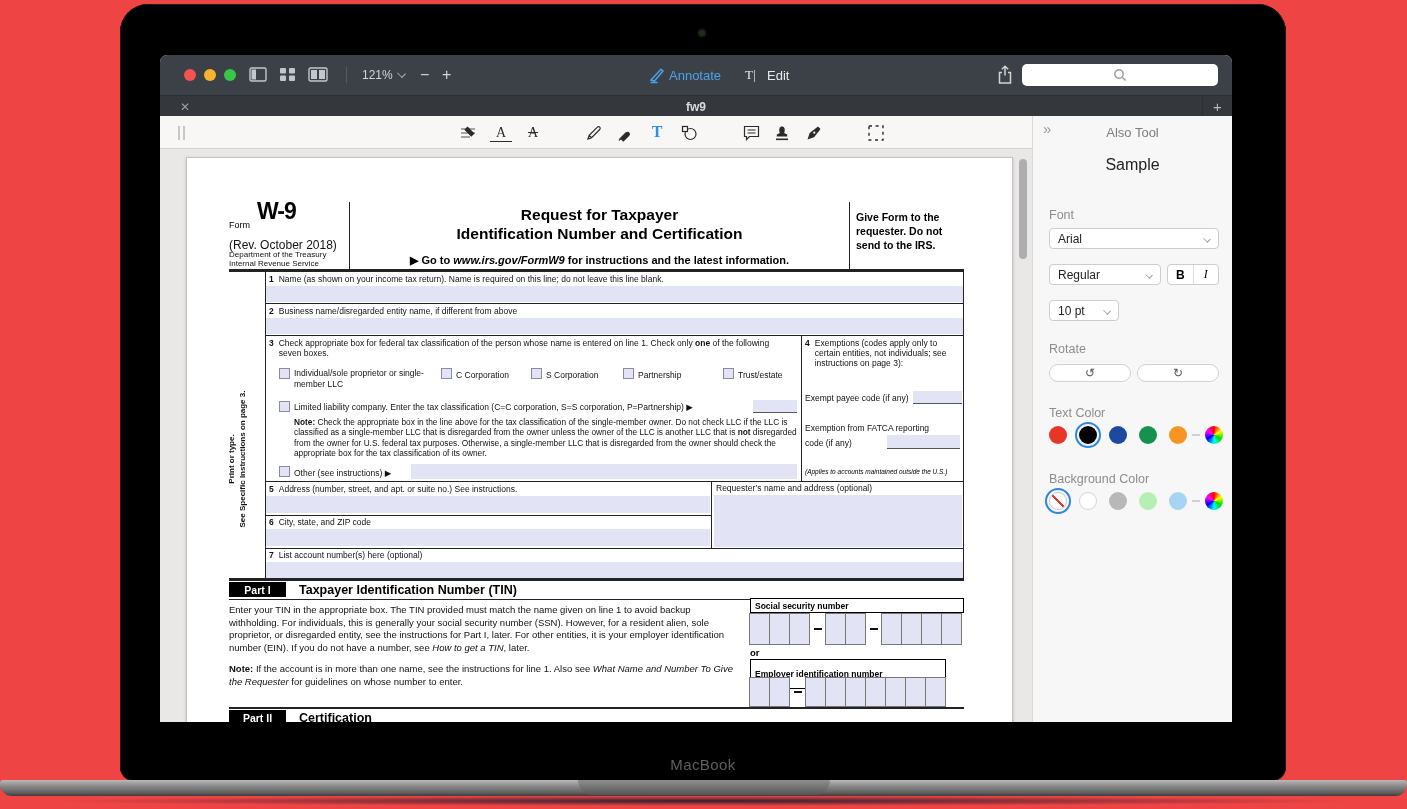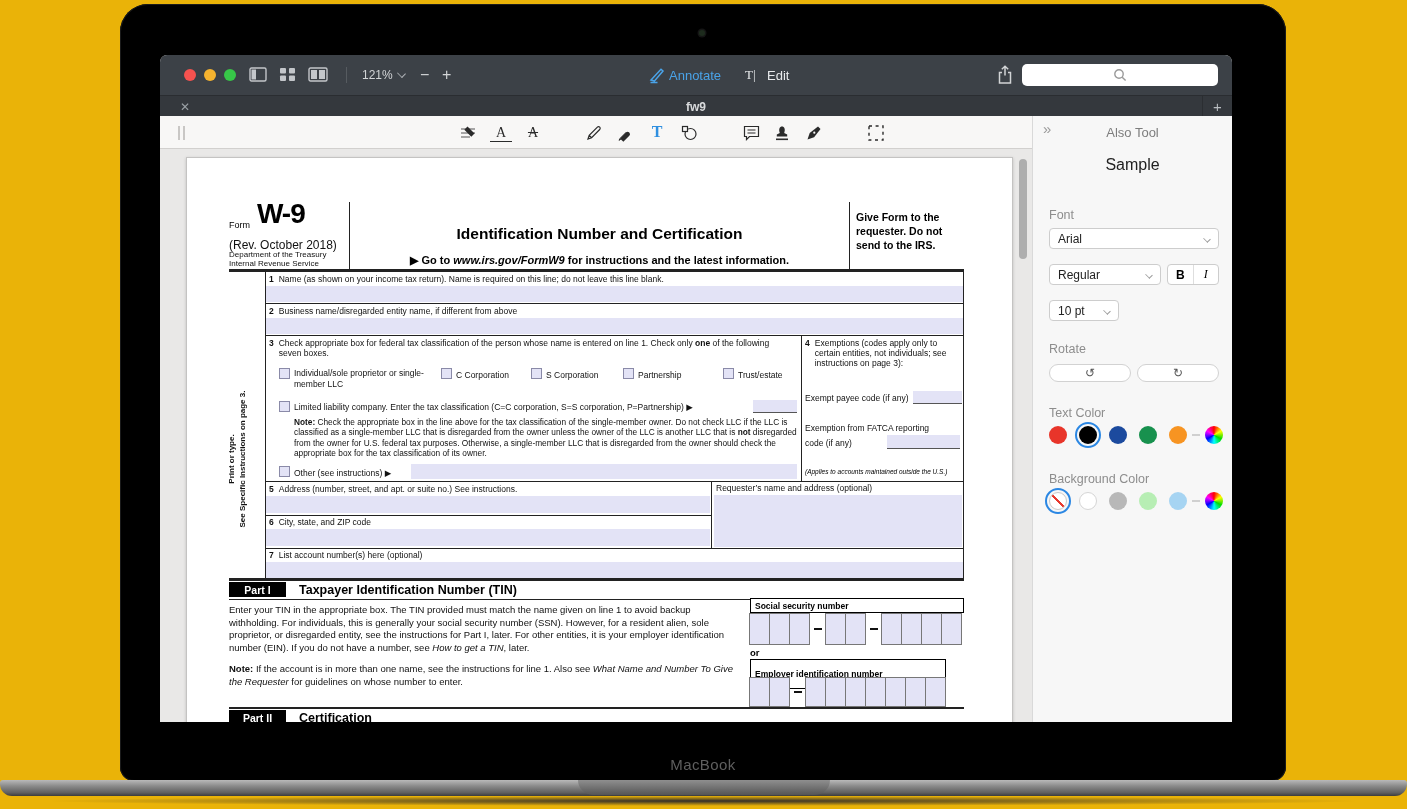--- a/index.html
+++ b/index.html
@@ -1,17 +1,17 @@
 <!DOCTYPE html>
 <html><head>
 <meta charset="utf-8">
 <style>
   html,body{margin:0;padding:0;background:#0c110c;}
   *{box-sizing:border-box;font-family:"Liberation Sans",sans-serif;}
-  .stage{position:relative;width:1407px;height:809px;background:#eab308;overflow:hidden;}
+  .stage{position:relative;width:1407px;height:809px;background:#ef4444;overflow:hidden;}
   .abs{position:absolute;}
 
   
   .laptop{position:absolute;left:120px;top:4px;width:1166px;height:777px;background:#000;
           border-radius:28px 28px 14px 14px;box-shadow:0 0 0 1px #1b1b1b inset;}
   .camera{position:absolute;left:579px;top:26px;width:6px;height:6px;border-radius:50%;
           background:#1d2b1d;box-shadow:0 0 0 1.5px #151515;}
   .brand{position:absolute;left:0;right:0;bottom:8px;text-align:center;color:#5f5f5f;
          font-size:15px;letter-spacing:.4px;}
   .base{position:absolute;left:0;top:780px;width:1407px;height:16px;
@@ -221,27 +221,28 @@
             </svg>
         </span>
       </div>
 
       <div class="docwrap">
         <div class="scrollbar"></div>
 
         <div class="page">
 
           <span class="abs" style="left:42px;top:62px;font-size:9px;">Form</span>
-          <span class="abs" style="left:70px;top:40px;font-size:28px;font-weight:bold;letter-spacing:-1px;">W-9</span>
+          <span class="abs" style="left:70px;top:40px;font-size:23px;font-weight:bold;letter-spacing:-1px;">W-9</span>
           <span class="abs sm" style="left:42px;top:80px;font-size:12px;">(Rev. October 2018)</span>
           <span class="abs sm" style="left:42px;top:92px;font-size:8px;">Department of the Treasury</span>
           <span class="abs sm" style="left:42px;top:101px;font-size:8px;">Internal Revenue Service</span>
 
           <span class="abs ln" style="left:162px;top:44px;width:1px;height:68px;"></span>
 
+          <span class="abs" style="left:165px;top:48px;width:495px;text-align:center;font-size:15.5px;font-weight:bold;">Request for Taxpayer</span>
           <span class="abs" style="left:165px;top:67px;width:495px;text-align:center;font-size:15.5px;font-weight:bold;">Identification Number and Certification</span>
           <span class="abs" style="left:165px;top:96px;width:495px;text-align:center;font-size:11px;font-weight:bold;"><span>▶ Go to </span><span style="font-style:italic;">www.irs.gov/FormW9</span><span> for instructions and the latest information.</span></span>
 
           <span class="abs ln" style="left:662px;top:44px;width:1px;height:68px;"></span>
           <span class="abs" style="left:669px;top:52px;width:106px;font-size:10.5px;font-weight:bold;line-height:1.35;">Give Form to the requester. Do not send to the IRS.</span>
 
           <span class="abs ln" style="left:42px;top:111px;width:735px;height:2.5px;"></span>
 
           <div class="abs" style="left:40px;top:442px;width:282px;transform:rotate(-90deg);transform-origin:0 0;text-align:center;font-size:8px;line-height:1.35;color:#111;">
             <div style="font-weight:bold;">Print or type.</div>

